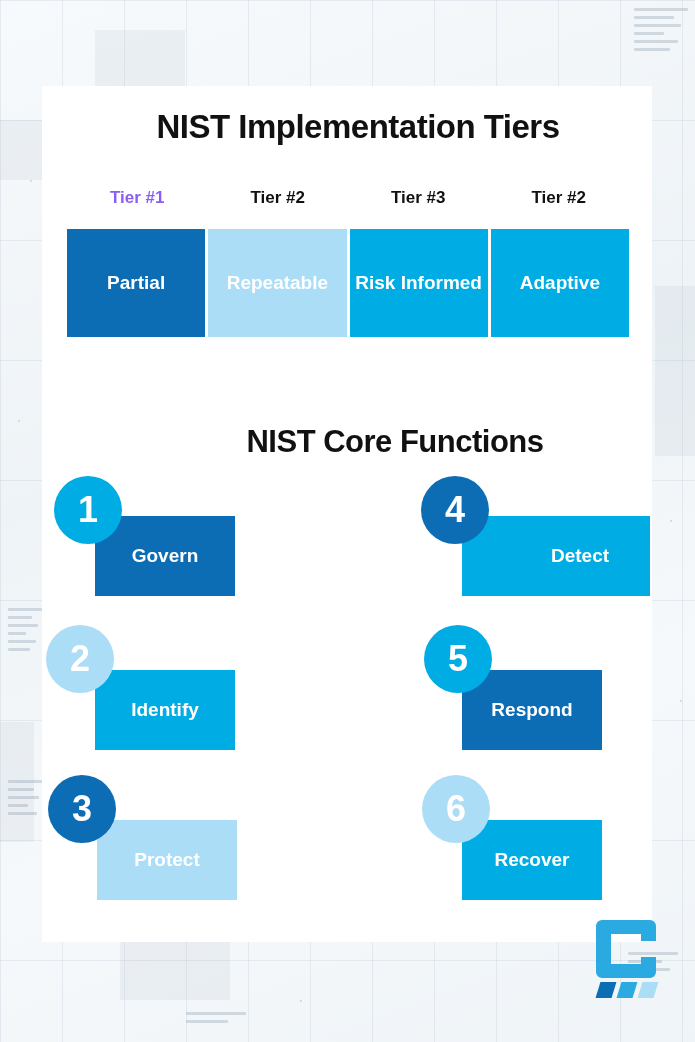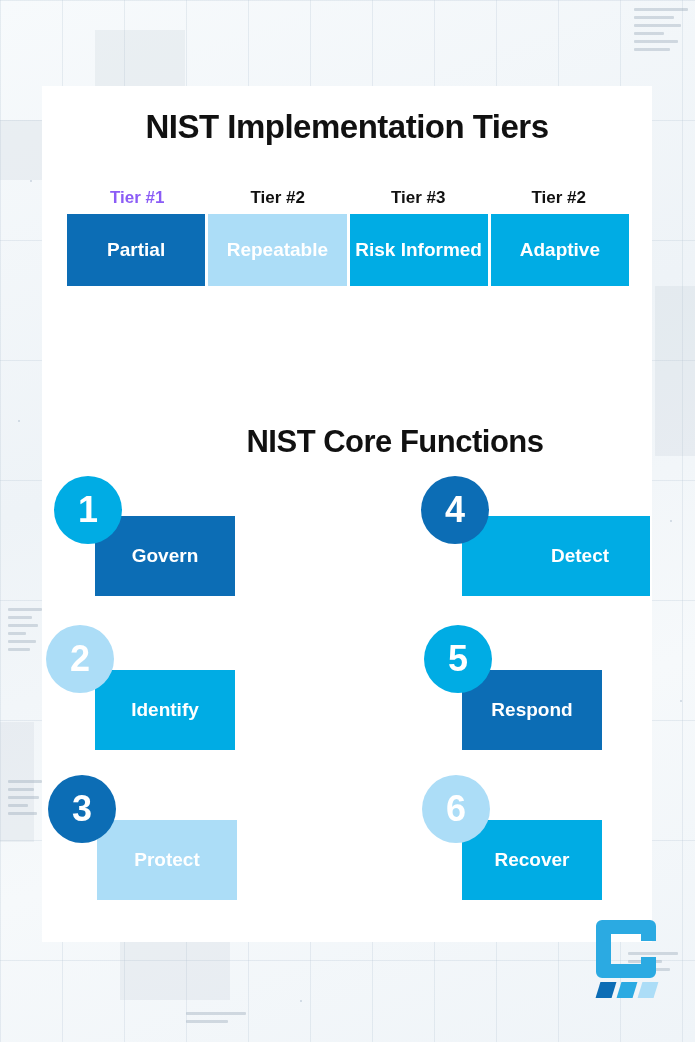--- a/index.html
+++ b/index.html
@@ -62,21 +62,21 @@
 
   
   .section-title {
     text-align: center;
     font-weight: bold;
     color: #111111;
     letter-spacing: -0.5px;
   }
   #tiers-title {
     position: absolute;
-    left: 0;
+    left: 11px;
     top: 22px;
     width: 610px;
     font-size: 33px;
   }
   #core-title {
     position: absolute;
     left: 0;
     top: 338px;
     width: 610px;
     font-size: 31px;
@@ -96,23 +96,23 @@
     text-align: center;
     font-size: 17px;
     font-weight: bold;
     color: #111111;
   }
 
   
   .tier-bar {
     position: absolute;
     left: 25px;
-    top: 128px;
+    top: 143px;
     width: 562px;
-    height: 72px;
+    height: 108px;
     display: flex;
   }
   .tier-seg {
     flex: 1;
     display: flex;
     align-items: center;
     justify-content: center;
     text-align: center;
     color: #ffffff;
     font-size: 19px;

